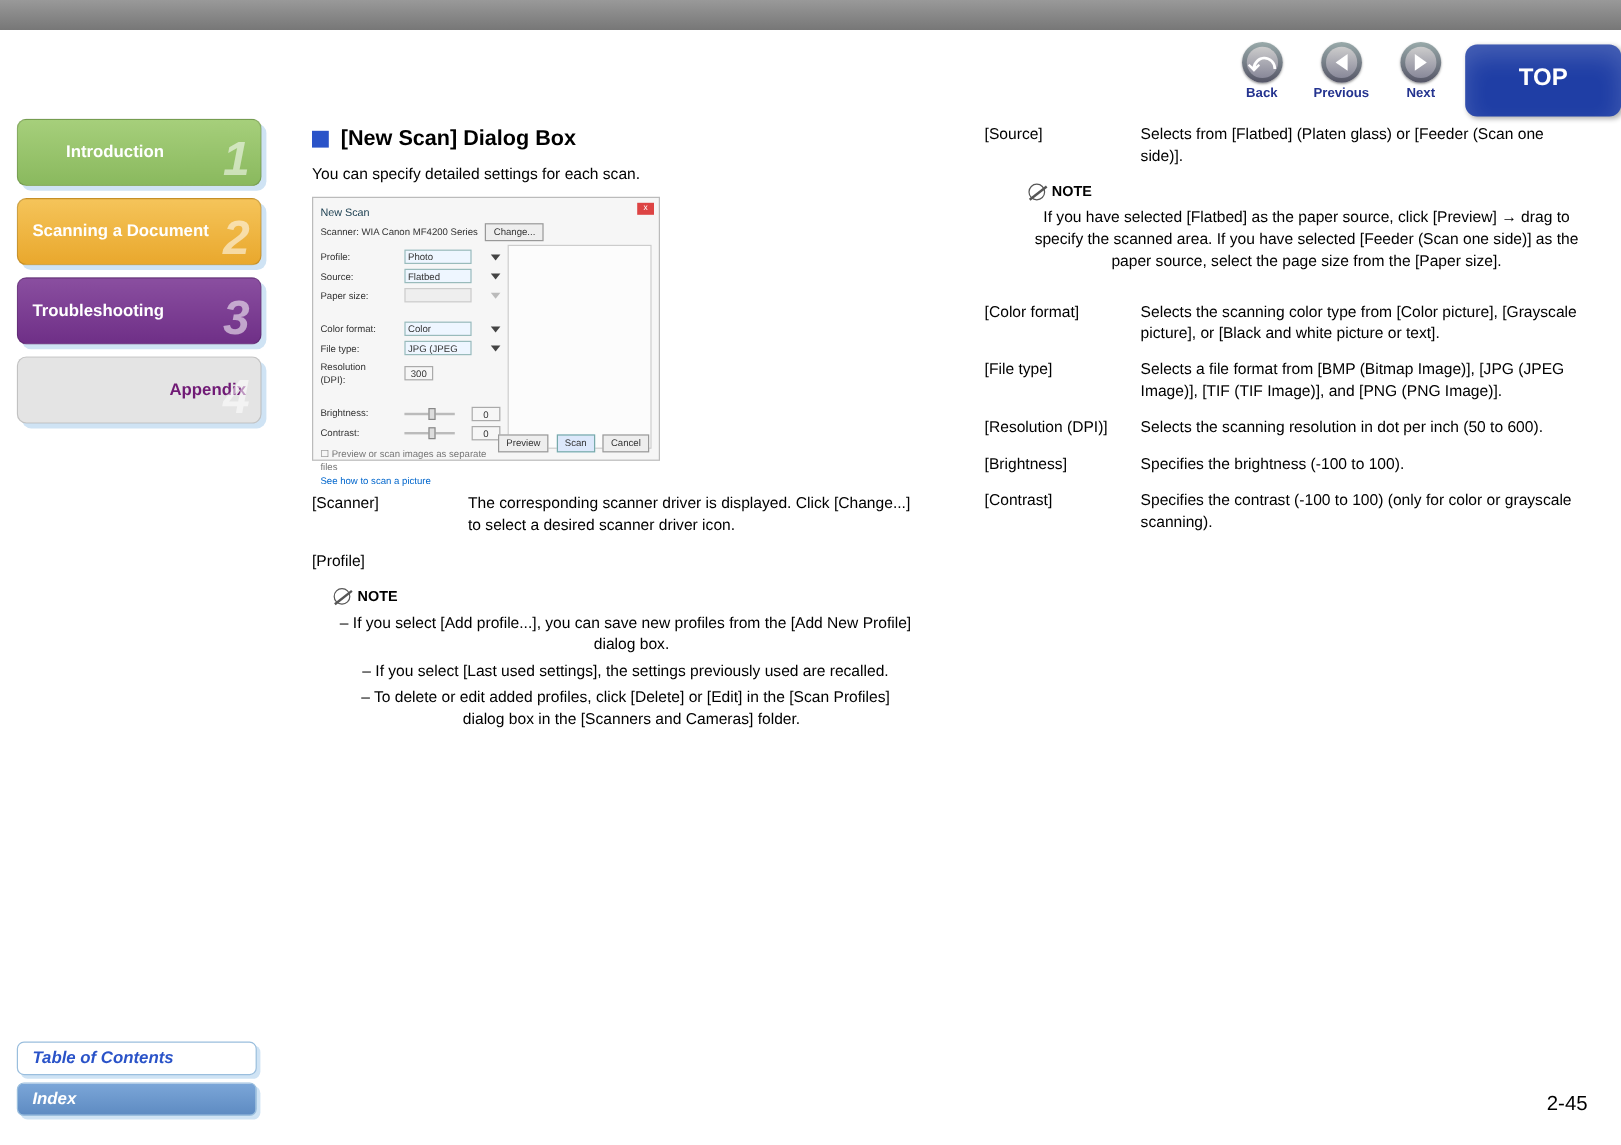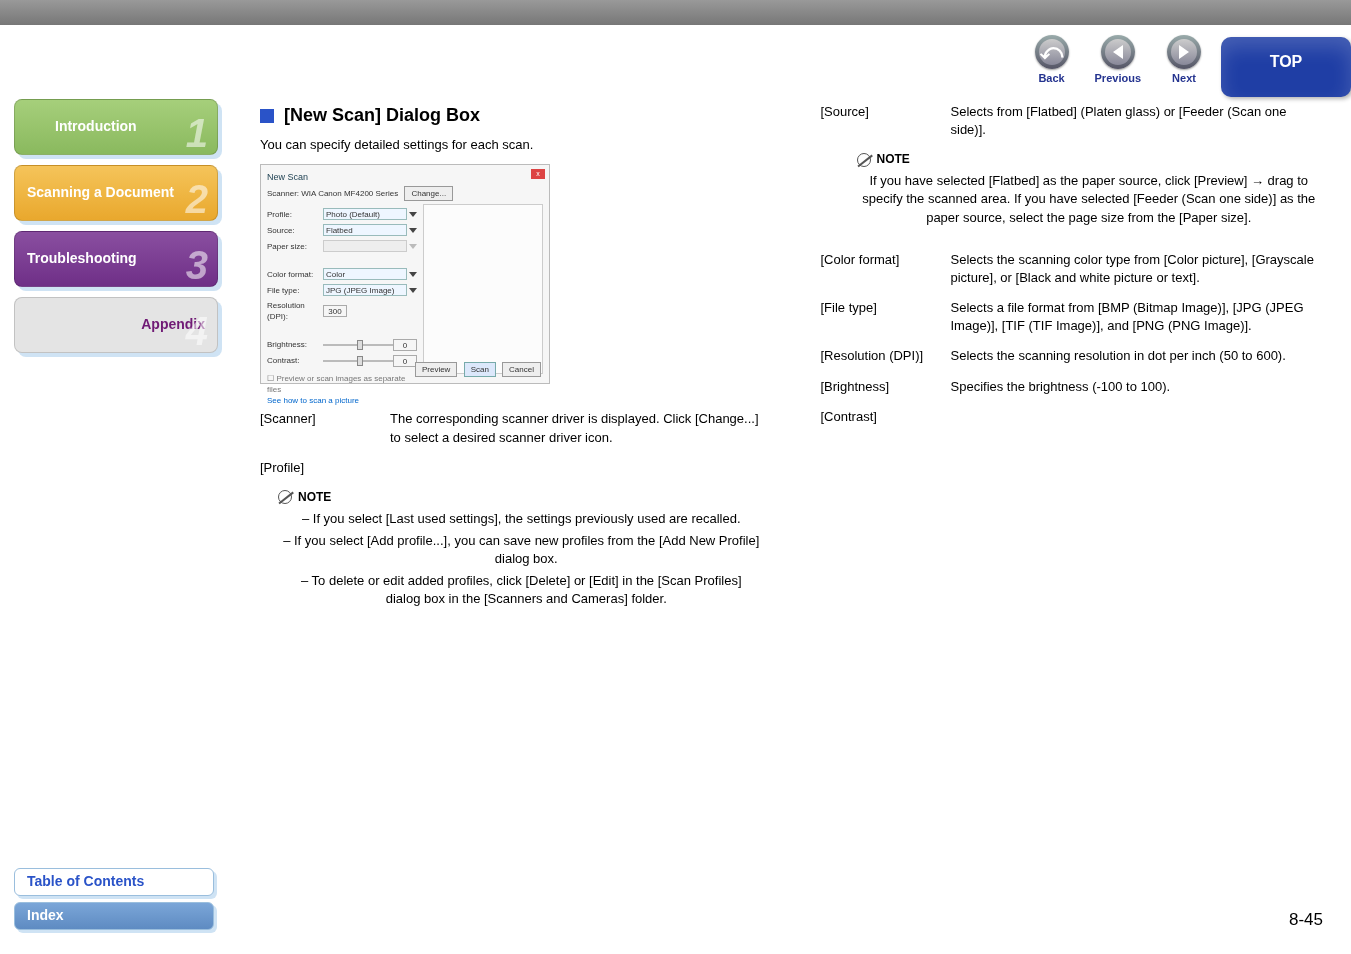--- a/index.html
+++ b/index.html
@@ -7,21 +7,21 @@
   .page{width:1351px;height:954px;position:relative;}
   .topbar{height:25px;background:linear-gradient(#999,#777);}
   .header{background:#fff;height:60px;position:relative;border-bottom:0;}
   .nav-icons{position:absolute;right:150px;top:10px;display:flex;gap:26px;align-items:center;}
   .nav-item{display:flex;flex-direction:column;align-items:center;gap:2px;font-size:11px;font-weight:bold;color:#24338f;}
   .circle-btn{width:34px;height:34px;border-radius:50%;background:linear-gradient(#9aa,#556);display:flex;align-items:center;justify-content:center;box-shadow:0 1px 2px rgba(0,0,0,.4);}
   .circle-btn .inner{width:26px;height:26px;border-radius:50%;background:linear-gradient(#ccc,#889);display:flex;align-items:center;justify-content:center;}
   .arrow-left{width:0;height:0;border-right:10px solid #fff;border-top:7px solid transparent;border-bottom:7px solid transparent;}
   .arrow-right{width:0;height:0;border-left:10px solid #fff;border-top:7px solid transparent;border-bottom:7px solid transparent;}
   .back-curve{color:#fff;font-size:22px;font-weight:bold;}
-  .top-tab{position:absolute;right:0;top:12px;width:130px;height:60px;background:#1f3ea5;border-radius:10px;display:flex;align-items:flex-start;justify-content:center;padding-top:14px;color:#fff;font-weight:bold;font-size:16px;box-shadow:inset 0 10px 20px rgba(255,255,255,.18),2px 2px 4px rgba(0,0,0,.3);}
+  .top-tab{position:absolute;right:0;top:12px;width:130px;height:60px;background:#1f3ea5;border-radius:10px;display:flex;align-items:flex-start;justify-content:center;padding-top:14px;color:#fff;font-weight:bold;font-size:20px;box-shadow:inset 0 10px 20px rgba(255,255,255,.18),2px 2px 4px rgba(0,0,0,.3);}
   .content{display:flex;height:790px;}
   .sidebar{width:230px;padding:14px 12px 0 14px;}
   .sidebox{position:relative;height:56px;margin-bottom:10px;}
   .sidebox .shadow{position:absolute;inset:4px -4px -4px 4px;background:#cfe3f4;border-radius:8px;z-index:0;}
   .sidebox .face{position:absolute;inset:0;border-radius:8px;display:flex;align-items:center;padding:0 12px;color:#fff;font-weight:bold;font-size:14px;z-index:1;border:1px solid rgba(0,0,0,.15);}
   .sidebox .num{position:absolute;right:10px;bottom:-6px;font-size:40px;font-weight:bold;color:rgba(255,255,255,.55);font-style:italic;z-index:2;}
   .c-green .face{background:linear-gradient(#a6cf7b,#8ab95e);padding-left:40px;}
   .c-yellow .face{background:linear-gradient(#f5c45a,#e9a82d);}
   .c-purple .face{background:linear-gradient(#8a4fa0,#6f2f87);}
   .c-grey .face{background:#e4e4e4;color:#701a75;justify-content:flex-end;}
@@ -31,21 +31,21 @@
   .h-title .blk{display:inline-block;width:14px;height:14px;background:#2a53c8;margin-right:10px;vertical-align:middle;}
   .intro-text{font-size:13px;margin-bottom:10px;}
   .dialog-shot{width:290px;height:220px;border:1px solid #bbb;background:#f6f6f6;padding:6px;font-size:8px;color:#333;position:relative;margin-bottom:26px;}
   .dialog-shot .ttl{font-size:9px;color:#245;margin-bottom:2px;}
   .dialog-shot .close{position:absolute;right:4px;top:4px;width:14px;height:10px;background:#d44;font-size:7px;color:#fff;text-align:center;line-height:10px;}
   .dialog-shot .scanline{font-size:8px;margin-bottom:3px;}
   .dialog-shot .btn{display:inline-block;border:1px solid #999;background:#eee;padding:1px 6px;font-size:8px;margin-left:4px;}
   .ds-body{display:flex;gap:6px;}
   .ds-left{width:150px;}
   .ds-right{flex:1;background:#fcfcfc;border:1px solid #ccc;height:170px;}
-  .ds-row{display:flex;align-items:center;margin:4px 0;gap:0;}
+  .ds-row{display:flex;align-items:center;margin:4px 0;gap:14px;}
   .ds-row label{width:56px;font-size:8px;}
   .ds-row .sel{flex:1;border:1px solid #9bb;background:#eef6ff;height:12px;font-size:8px;padding:0 2px;overflow:hidden;}
   .ds-row .car{width:0;height:0;border-left:4px solid transparent;border-right:4px solid transparent;border-top:5px solid #444;margin-left:2px;}
   .ds-row .num{width:24px;border:1px solid #aaa;height:12px;font-size:8px;text-align:center;}
   .slider{flex:1;height:2px;background:#bbb;position:relative;}
   .slider .knob{position:absolute;left:48%;top:-4px;width:6px;height:10px;background:#ddd;border:1px solid #888;}
   .ds-chk{font-size:8px;margin-top:6px;color:#777;}
   .ds-link{color:#0066cc;font-size:8px;display:block;}
   .ds-actions{position:absolute;right:8px;bottom:6px;}
   .ds-actions .btn{margin-left:4px;}
@@ -55,21 +55,21 @@
   .def-row .v{flex:1;}
   .note-block{margin:8px 0 8px 18px;text-align:center;}
   .note-head{display:flex;align-items:center;gap:6px;font-weight:bold;font-size:12px;margin-bottom:4px;}
   .note-head .ico{width:14px;height:14px;border:1.5px solid #555;border-radius:50%;display:inline-block;position:relative;}
   .note-head .ico:after{content:"";position:absolute;left:-2px;top:6px;width:18px;height:1.5px;background:#555;transform:rotate(-38deg);}
   .note-list{padding-left:4px;}
   .note-list li{list-style:none;text-indent:-10px;padding-left:10px;margin-bottom:4px;font-size:13px;}
   .note-list li:before{content:"– ";}
   .note-para{font-size:13px;}
   .footer{position:absolute;left:14px;bottom:18px;width:200px;}
-  .foot-btn{position:relative;height:28px;margin-bottom:6px;}
+  .foot-btn{position:relative;height:28px;margin-bottom:6px;font-style:italic;}
   .foot-btn .shadow{position:absolute;inset:3px -3px -3px 3px;background:#cfe3f4;border-radius:6px;}
   .foot-btn .face{position:absolute;inset:0;border-radius:6px;display:flex;align-items:center;padding:0 12px;color:#fff;font-weight:bold;font-size:14px;border:1px solid #9abedd;z-index:1;}
   .foot-btn .white .face, .foot-btn.white .face{background:#fff;color:#2a53c8;}
   .foot-btn.white .face{background:#fff;color:#2a53c8;}
   .foot-btn.blue .face{background:linear-gradient(#7ba6d8,#5e8bc2);}
   .page-num{position:absolute;right:28px;bottom:22px;font-size:17px;}
   .gap{height:8px;}
 </style>
 </head>
 <body>
@@ -222,22 +222,22 @@
         <div class="def-row">
           <div class="k">[Profile]</div>
         </div>
 
         <div class="note-block">
           <div class="note-head">
             <span class="ico"></span>
             <span>NOTE</span>
           </div>
           <ul class="note-list">
+            <li>If you select [Add profile...], you can save new profiles from the [Add New Profile] dialog box.</li>
             <li>If you select [Last used settings], the settings previously used are recalled.</li>
-            <li>If you select [Add profile...], you can save new profiles from the [Add New Profile] dialog box.</li>
             <li>To delete or edit added profiles, click [Delete] or [Edit] in the [Scan Profiles] dialog box in the [Scanners and Cameras] folder.</li>
           </ul>
         </div>
       </div>
 
       <div class="col">
         <div class="def-row">
           <div class="k">[Source]</div>
           <div class="v">Selects from [Flatbed] (Platen glass) or [Feeder (Scan one side)].</div>
         </div>
@@ -262,20 +262,21 @@
         <div class="def-row">
           <div class="k">[Resolution (DPI)]</div>
           <div class="v">Selects the scanning resolution in dot per inch (50 to 600).</div>
         </div>
         <div class="def-row">
           <div class="k">[Brightness]</div>
           <div class="v">Specifies the brightness (-100 to 100).</div>
         </div>
         <div class="def-row">
           <div class="k">[Contrast]</div>
+          <div class="v">Specifies the contrast (-100 to 100) (only for color or grayscale scanning).</div>
         </div>
       </div>
 
     </div>
   </div>
 
   <div class="footer">
     <div class="foot-btn white">
       <div class="shadow"></div>
       <div class="face">
@@ -283,14 +284,14 @@
         </div>
     </div>
     <div class="foot-btn blue">
       <div class="shadow"></div>
       <div class="face">
           <span>Index</span>
         </div>
     </div>
   </div>
 
-  <div class="page-num">8-45</div>
+  <div class="page-num">2-45</div>
 </div>
 
 </body></html>

